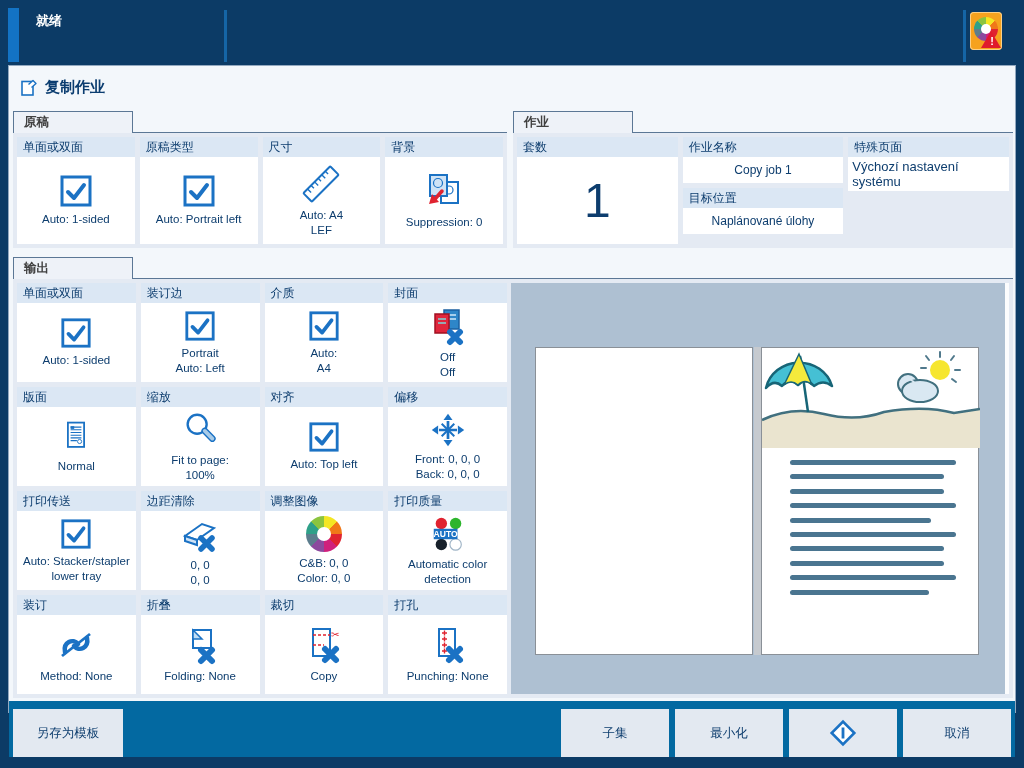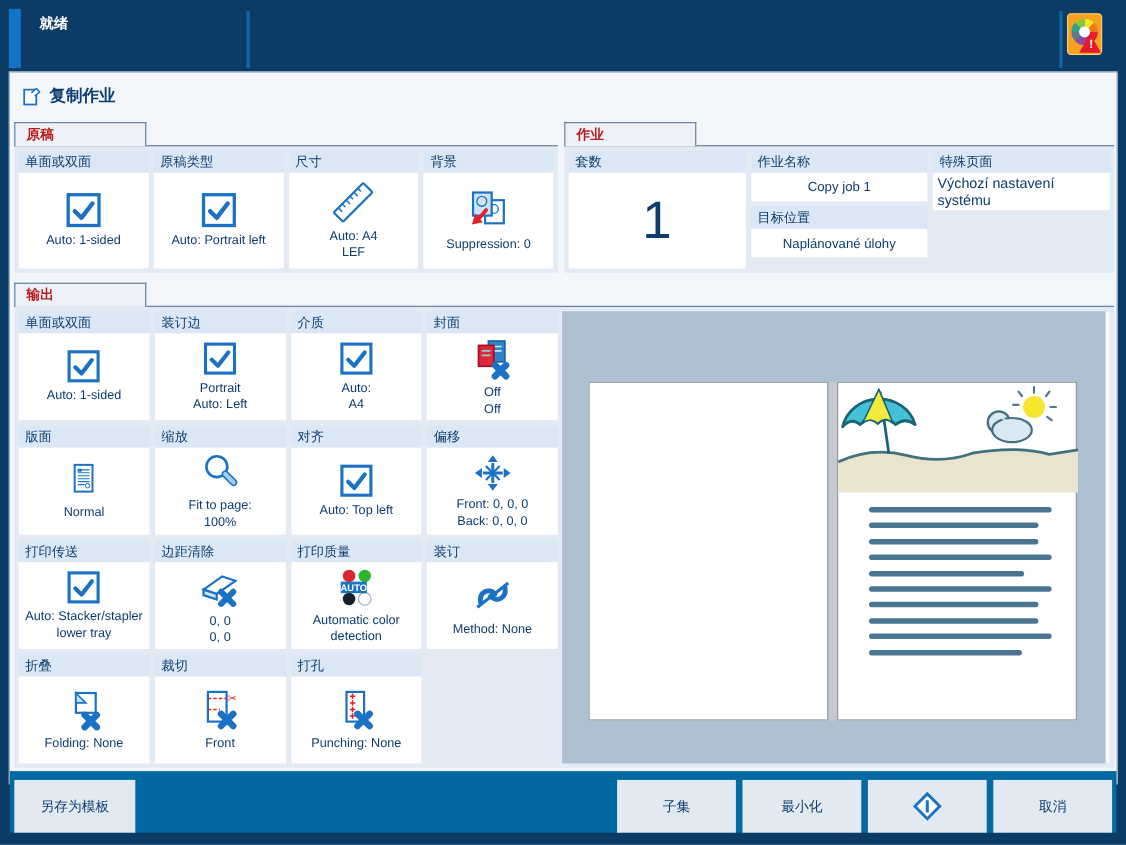--- a/index.html
+++ b/index.html
@@ -32,21 +32,21 @@
   .main { position:absolute; left:8px; top:65px; width:1008px; height:648px;
           background:#f3f7fb; border:1px solid #93a9c0; }
   .titlebar { position:absolute; left:0; top:0; width:100%; height:44px; }
   .titlebar .ticon { position:absolute; left:10px; top:11px; }
   .titlebar .ttext { position:absolute; left:36px; top:12px; font-size:15px; font-weight:bold; color:#0b3d70; }
 
   
   .section { position:absolute; }
   .tab { width:120px; height:22px; line-height:21px; padding-left:10px;
          background:#eef2f8; border:1px solid #5b7795; border-bottom:none;
-         font-size:12.5px; font-weight:bold; color:#b91c1c; position:relative; z-index:2; }
+         font-size:12.5px; font-weight:bold; color:#404040; position:relative; z-index:2; }
   .sbody { border-top:1px solid #5b7795; background:#e4eaf3; padding:4px; position:relative; margin-top:-1px; }
 
   .sec-original { left:4px; top:45px; width:494px; }
   .sec-job      { left:504px; top:45px; width:500px; }
   .sec-output   { left:4px; top:191px; width:1000px; }
   .sec-original .sbody { height:116px; }
   .sec-job .sbody      { height:116px; }
   .sec-output .sbody   { height:420px; }
 
   
@@ -355,20 +355,31 @@
                   <path d="M5 22 L22 10 L34 14 L17 26 Z" fill="#fff" stroke="#1b72c4" stroke-width="2"></path>
                   <path d="M5 22 L17 26 L17 31 L5 27 Z" fill="#cfe3f6" stroke="#1b72c4" stroke-width="2"></path>
                   <path d="M21 24 l11 11 M32 24 l-11 11" stroke="#1b72c4" stroke-width="5.5" stroke-linecap="round"></path>
                 </svg>
             </span>
             <div class="card-v">0, 0
 0, 0</div>
           </div>
         </div>
         <div class="card">
+          <div class="card-h">调整图像</div>
+          <div class="card-b">
+            <span class="iconbox" style="position:relative;width:36px;height:36px;">
+              <span style="position:absolute;inset:0;border-radius:50%;background:conic-gradient(#f4e623 0 45deg,#f07818 45deg 90deg,#e02330 90deg 135deg,#d0207c 135deg 180deg,#8c4a9e 180deg 225deg,#5c7d8d 225deg 270deg,#2fa089 270deg 315deg,#8bc43f 315deg 360deg);"></span>
+              <span style="position:absolute;left:11px;top:11px;width:14px;height:14px;border-radius:50%;background:#fff;"></span>
+            </span>
+            <div class="card-v">C&amp;B: 0, 0
+Color: 0, 0</div>
+          </div>
+        </div>
+        <div class="card">
           <div class="card-h">打印质量</div>
           <div class="card-b">
             <span class="iconbox">
               <svg width="38" height="38" viewBox="0 0 40 40">
                   <circle cx="13" cy="9" r="6" fill="#e02330"></circle>
                   <circle cx="28" cy="9" r="6" fill="#2db52d"></circle>
                   <circle cx="13" cy="31" r="6" fill="#17202a"></circle>
                   <circle cx="28" cy="31" r="6" fill="#fff" stroke="#9fb4c6" stroke-width="1.2"></circle>
                   <rect x="5" y="14.5" width="25" height="11" fill="#1b72c4"></rect>
                   <text x="17.5" y="23.5" font-size="9" fill="#fff" text-anchor="middle" font-weight="bold" font-family="Liberation Sans, sans-serif">AUTO</text>
@@ -410,21 +421,21 @@
           <div class="card-b">
             <span class="iconbox">
               <svg width="40" height="40" viewBox="0 0 40 40">
                   <rect x="9" y="4" width="17" height="27" fill="#fff" stroke="#1b72c4" stroke-width="2"></rect>
                   <path d="M9 10 h17" stroke="#e02330" stroke-width="1.5" stroke-dasharray="3 2"></path>
                   <path d="M9 20 h11" stroke="#e02330" stroke-width="1.5" stroke-dasharray="3 2"></path>
                   <text x="27" y="13" font-size="10" fill="#e02330" font-family="DejaVu Sans, sans-serif">✂</text>
                   <path d="M21 24 l11 11 M32 24 l-11 11" stroke="#1b72c4" stroke-width="6" stroke-linecap="round"></path>
                 </svg>
             </span>
-            <div class="card-v">Front</div>
+            <div class="card-v">Copy</div>
           </div>
         </div>
         <div class="card">
           <div class="card-h">打孔</div>
           <div class="card-b">
             <span class="iconbox">
               <svg width="40" height="40" viewBox="0 0 40 40">
                   <rect x="11" y="4" width="16" height="27" fill="#fff" stroke="#1b72c4" stroke-width="2"></rect>
                   <path d="M14 8h5 M16.5 5.5v5 M14 14h5 M16.5 11.5v5 M14 20h5 M16.5 17.5v5 M14 26h5 M16.5 23.5v5" stroke="#e02330" stroke-width="1.4"></path>
                   <path d="M21 24 l11 11 M32 24 l-11 11" stroke="#1b72c4" stroke-width="6" stroke-linecap="round"></path>

